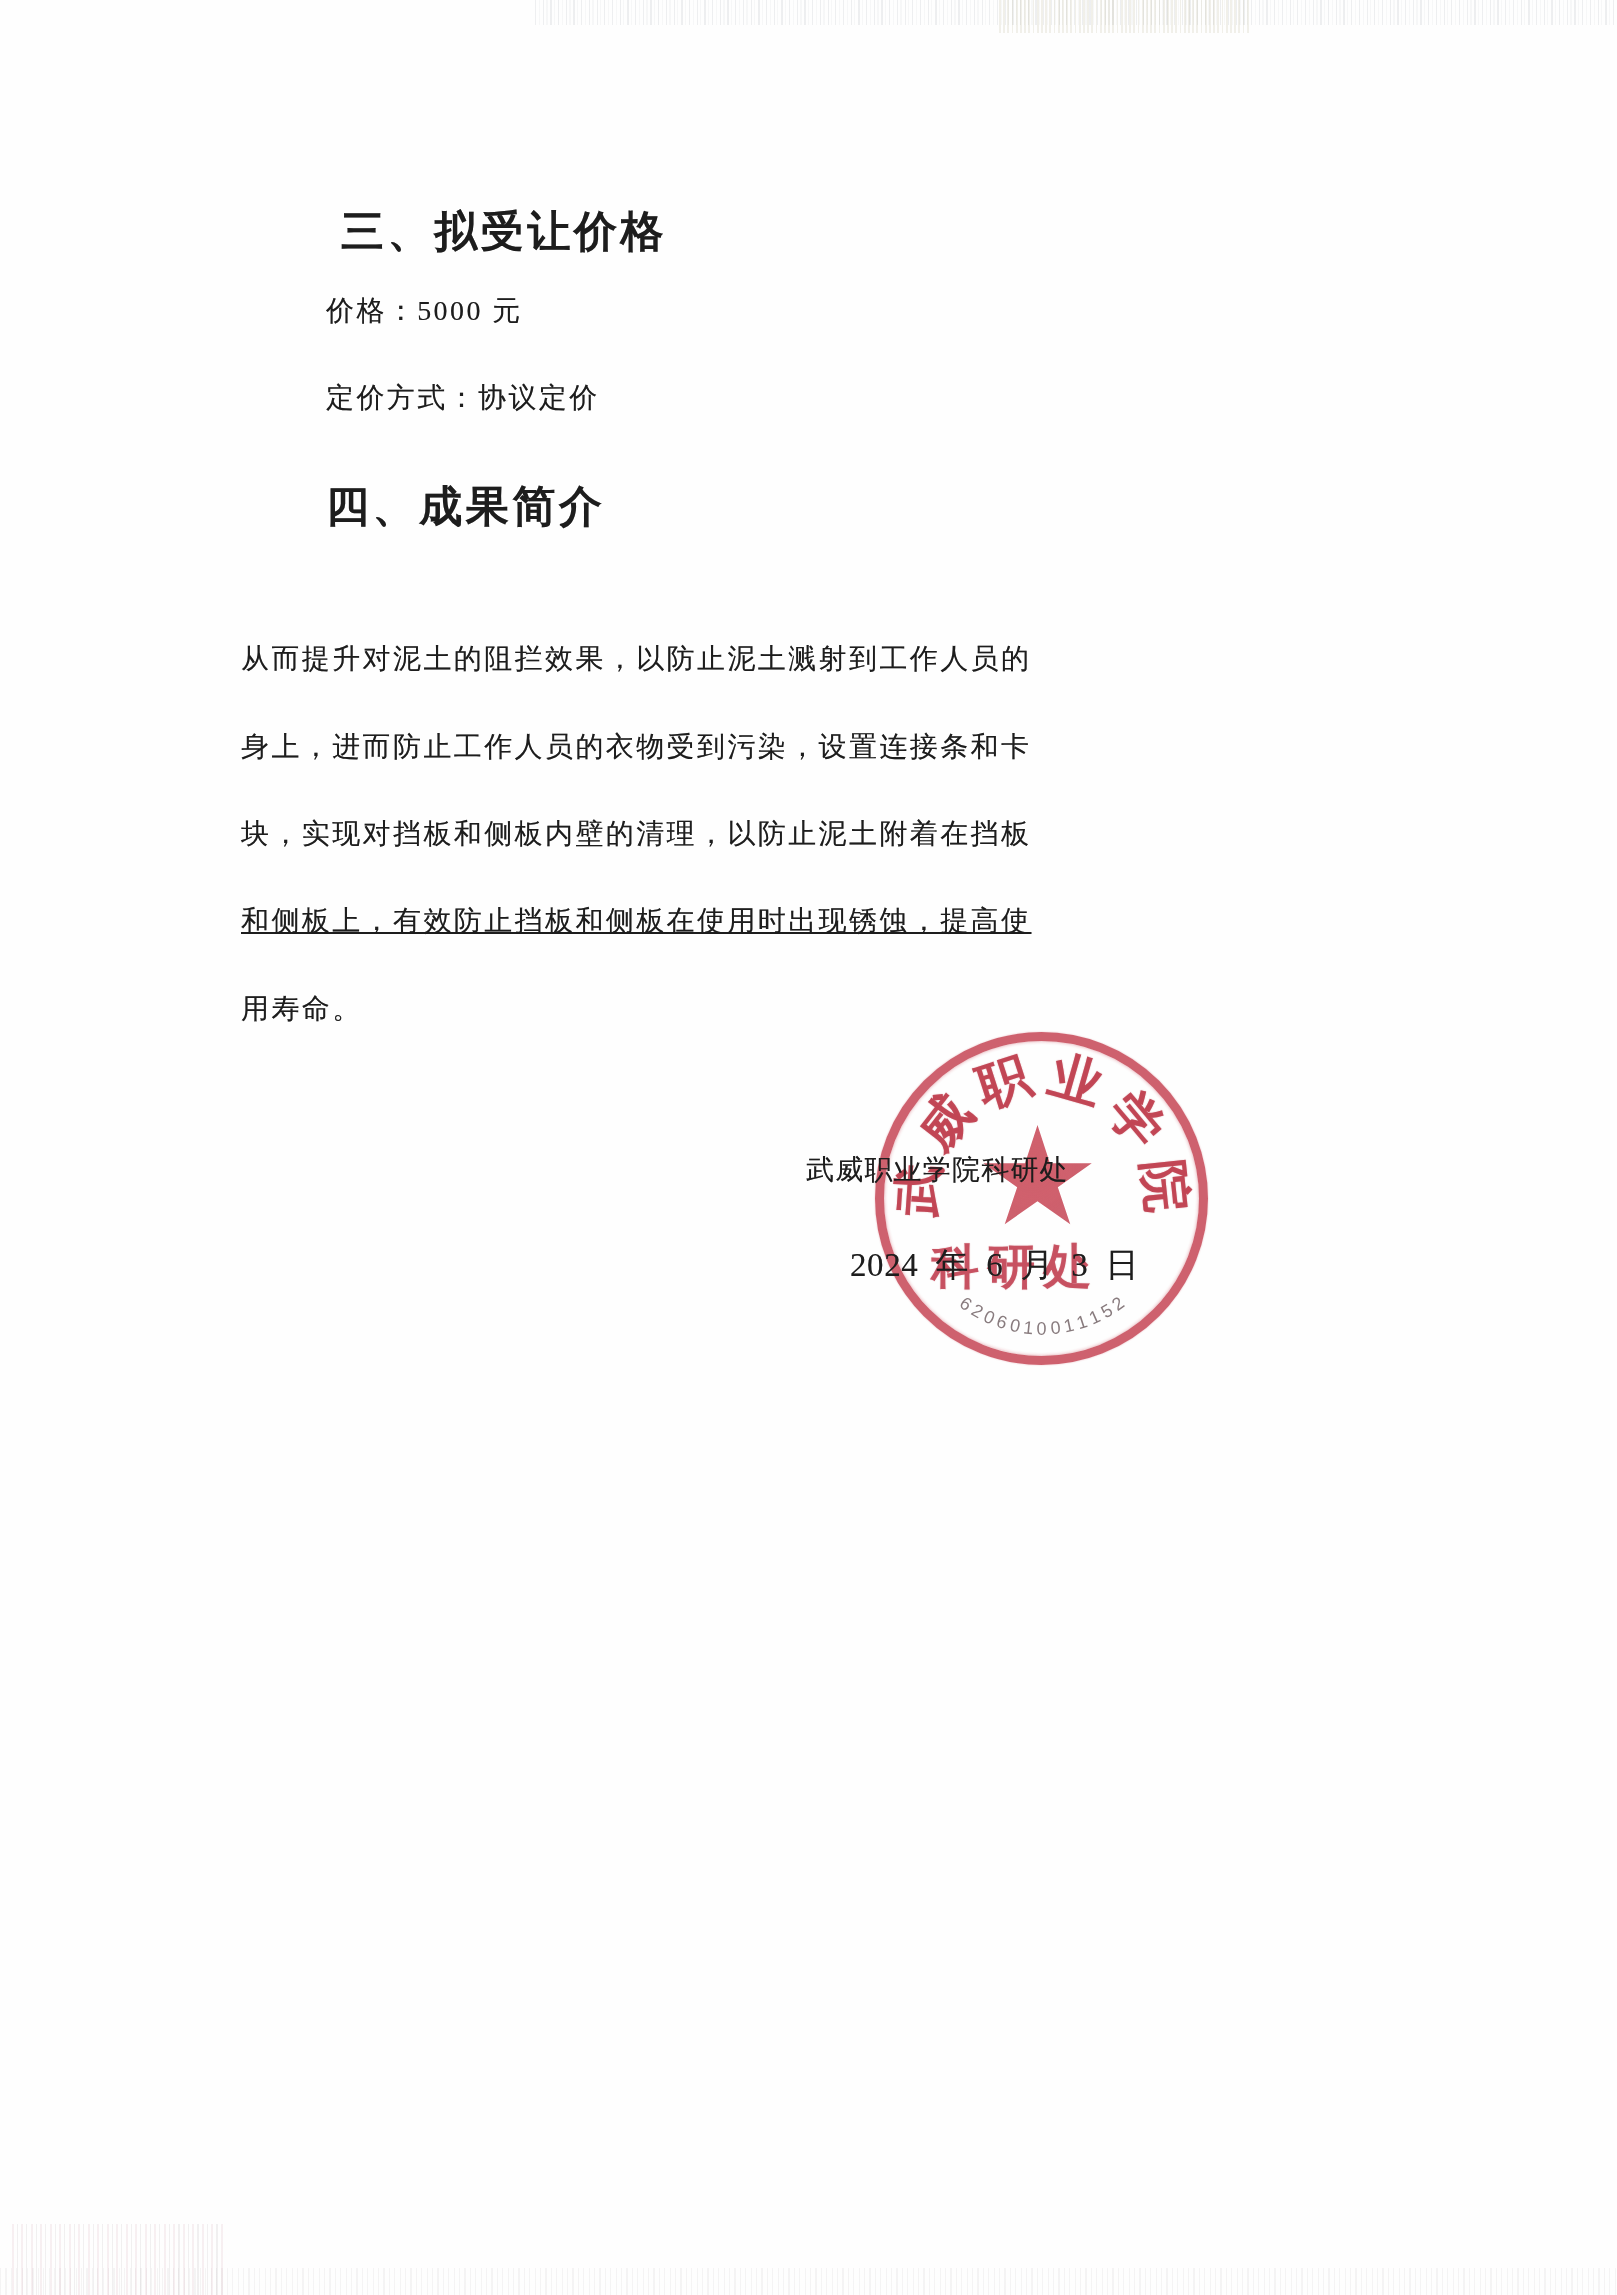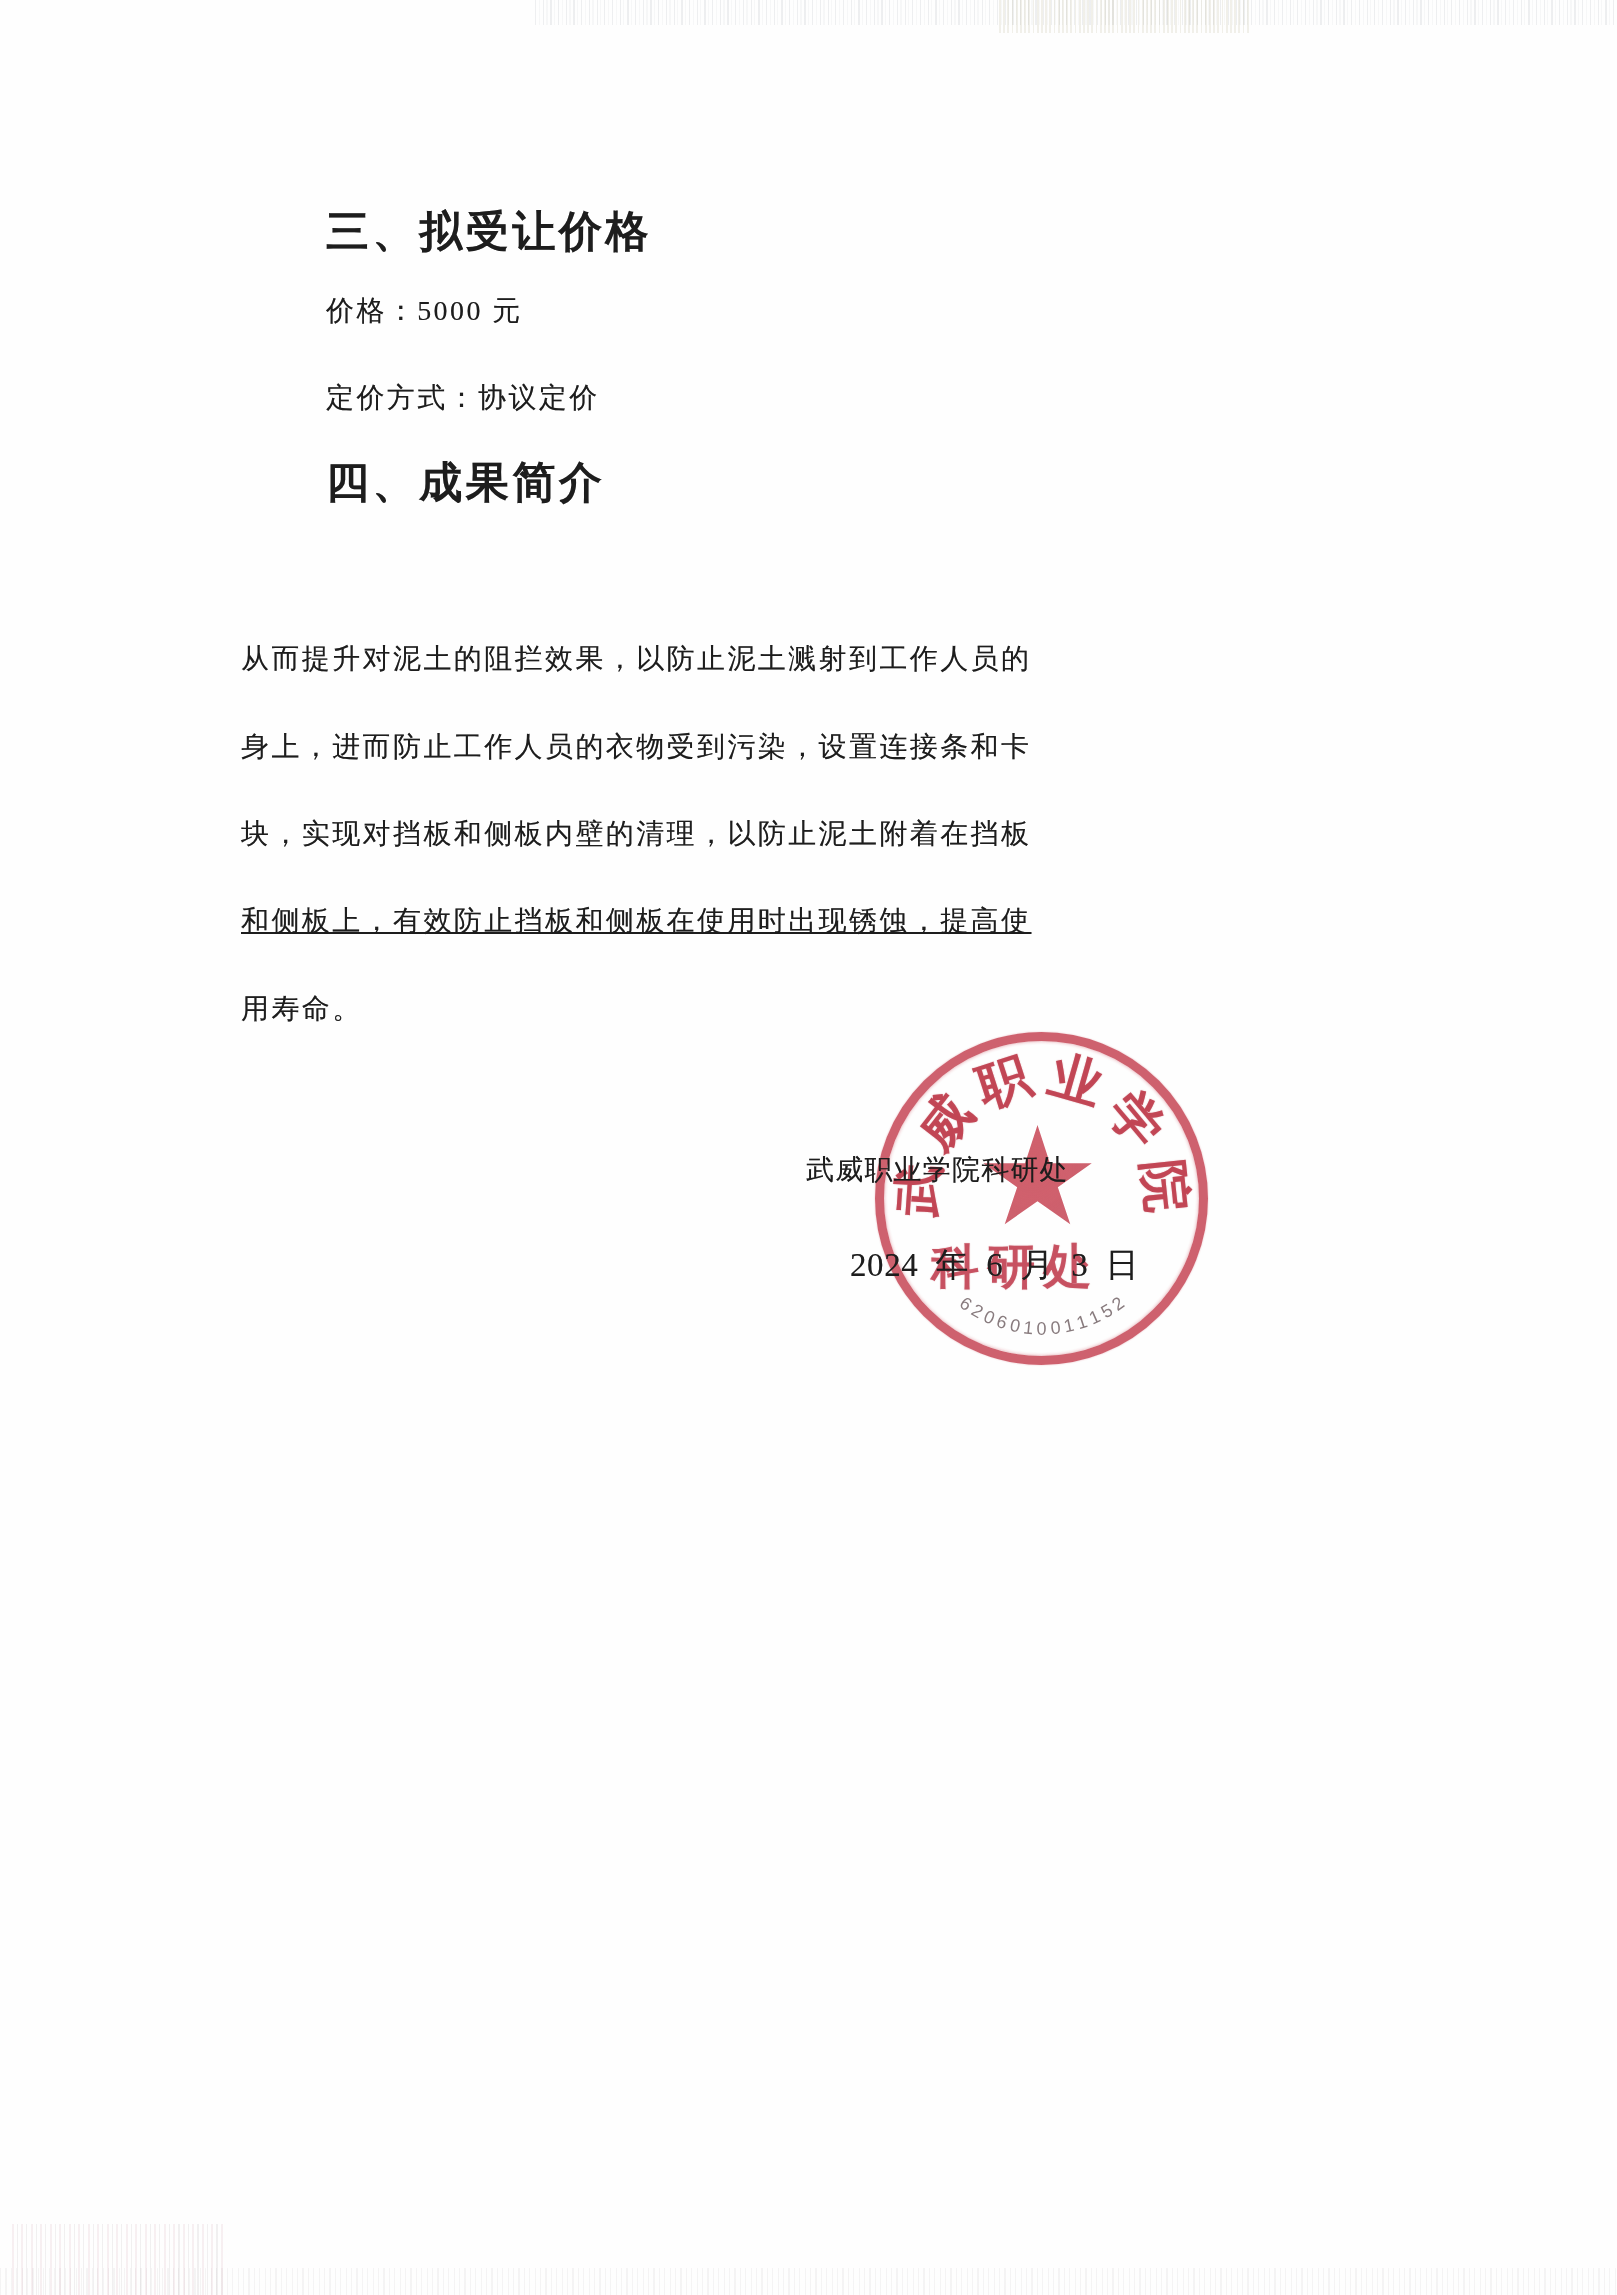--- a/index.html
+++ b/index.html
@@ -45,24 +45,24 @@
     font-size:28px;
     letter-spacing:2.4px;
     text-shadow:0 0 0.6px rgba(20,20,20,.45);
   }
   .heading{
     font-family:"Liberation Sans","DejaVu Sans",sans-serif;
     font-weight:700;
     font-size:43px;
     letter-spacing:3.6px;
   }
-  .l1{left:326px;top:203px;}
+  .l1{left:341px;top:203px;}
   .l2{left:326px;top:292px;}
   .l3{left:326px;top:379px;}
-  .l4{left:326px;top:454px;text-align:right;}
+  .l4{left:326px;top:478px;text-align:right;}
   .l5{left:324px;top:553px;}
   .l6{left:241px;top:640px;}
   .l7{left:241px;top:728px;}
   .l8{left:241px;top:815px;}
   .l9{left:241px;top:902px;text-decoration:underline;}
   .l10{left:241px;top:990px;}
   .sig{left:806px;top:1151px;z-index:3;letter-spacing:1.2px;}
   .date{left:850px;top:1243px;z-index:3;font-size:33px;letter-spacing:0.6px;word-spacing:8.3px;}
   
   .stamp{

